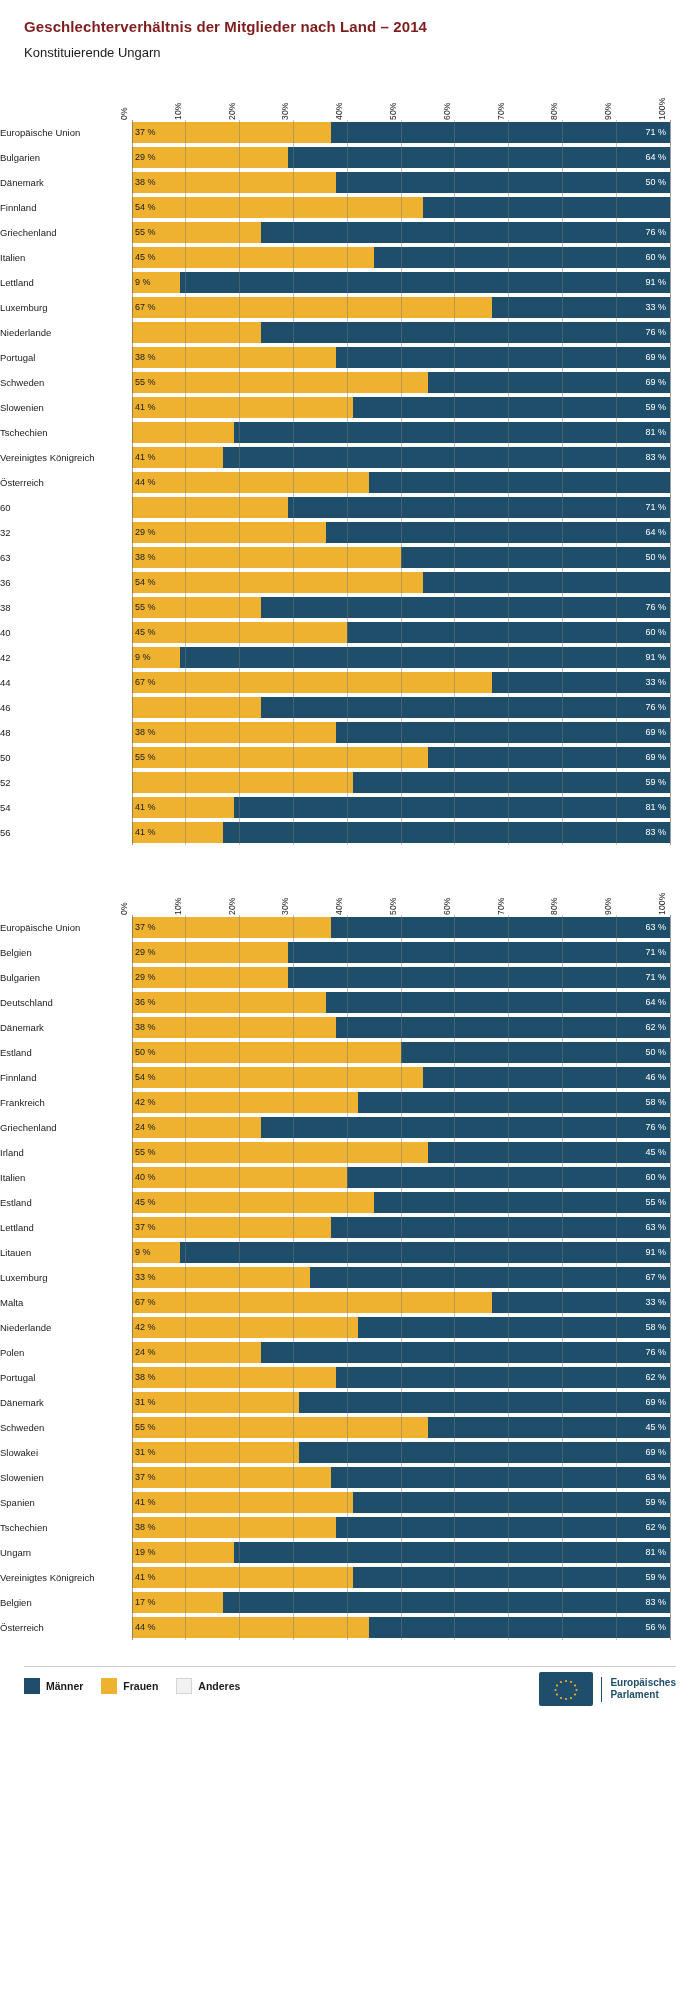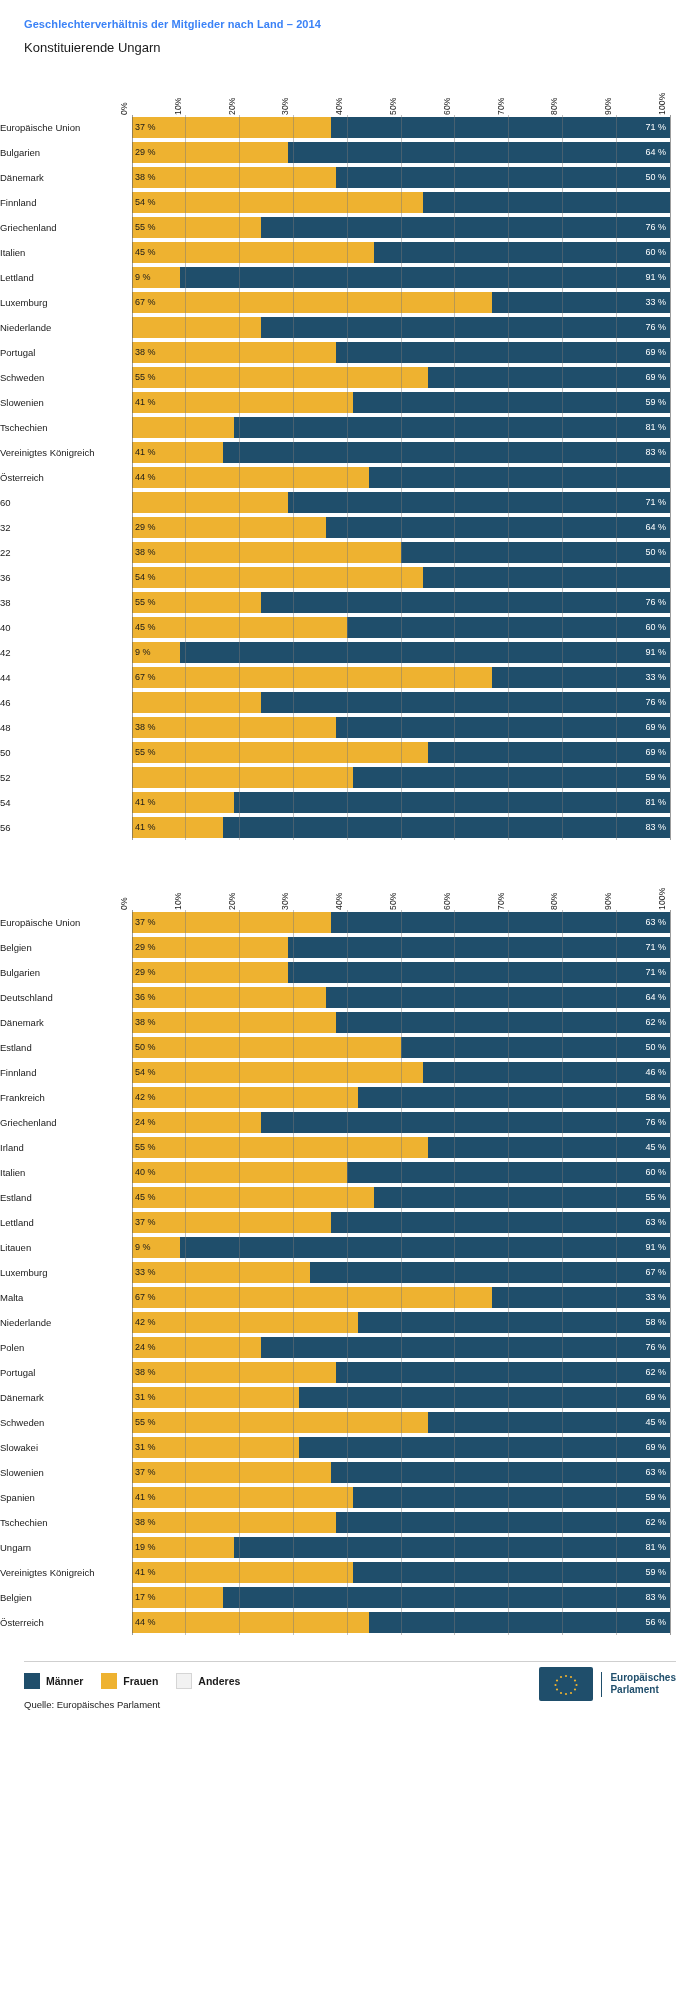--- a/index.html
+++ b/index.html
@@ -10,23 +10,23 @@
     background: #ffffff;
     font-family: "Liberation Sans", sans-serif;
     color: #1a1a1a;
     position: relative;
   }
   .page { width: 700px; padding: 0; position: relative; }
 
   
   .header { padding: 18px 24px 0 24px; }
   .title {
-    font-size: 11px;
+    font-size: 15px;
     font-weight: bold;
-    color: #3b82f6;
+    color: #7f1d1d;
     letter-spacing: 0.1px;
     margin: 0 0 10px 0;
   }
   .subtitle {
     font-size: 13px;
     font-weight: normal;
     color: #1a1a1a;
     margin: 0;
   }
 
@@ -357,21 +357,21 @@
           <div class="bar-row">
             <div class="row-label">32</div>
             <div class="bar-track">
               <div class="c1-bg"></div>
               <div class="c1-yellow" style="width: 36%;"></div>
             </div>
             <div class="val-left">29 %</div>
             <div class="val-right">64 %</div>
           </div>
           <div class="bar-row">
-            <div class="row-label">22</div>
+            <div class="row-label">63</div>
             <div class="bar-track">
               <div class="c1-bg"></div>
               <div class="c1-yellow" style="width: 50%;"></div>
             </div>
             <div class="val-left">38 %</div>
             <div class="val-right">50 %</div>
           </div>
           <div class="bar-row">
             <div class="row-label">36</div>
             <div class="bar-track">
@@ -814,19 +814,15 @@
               <circle cx="22" cy="10" r="1.1"></circle>
             </g>
           </svg>
         </div>
         <div class="ep-name">
           <div>Europäisches</div>
           <div>Parlament</div>
         </div>
       </div>
     </div>
-    <div class="source">
-      <span>Quelle:</span>
-      <span>Europäisches Parlament</span>
-    </div>
   </div>
 
 </div>
 
 </body></html>

